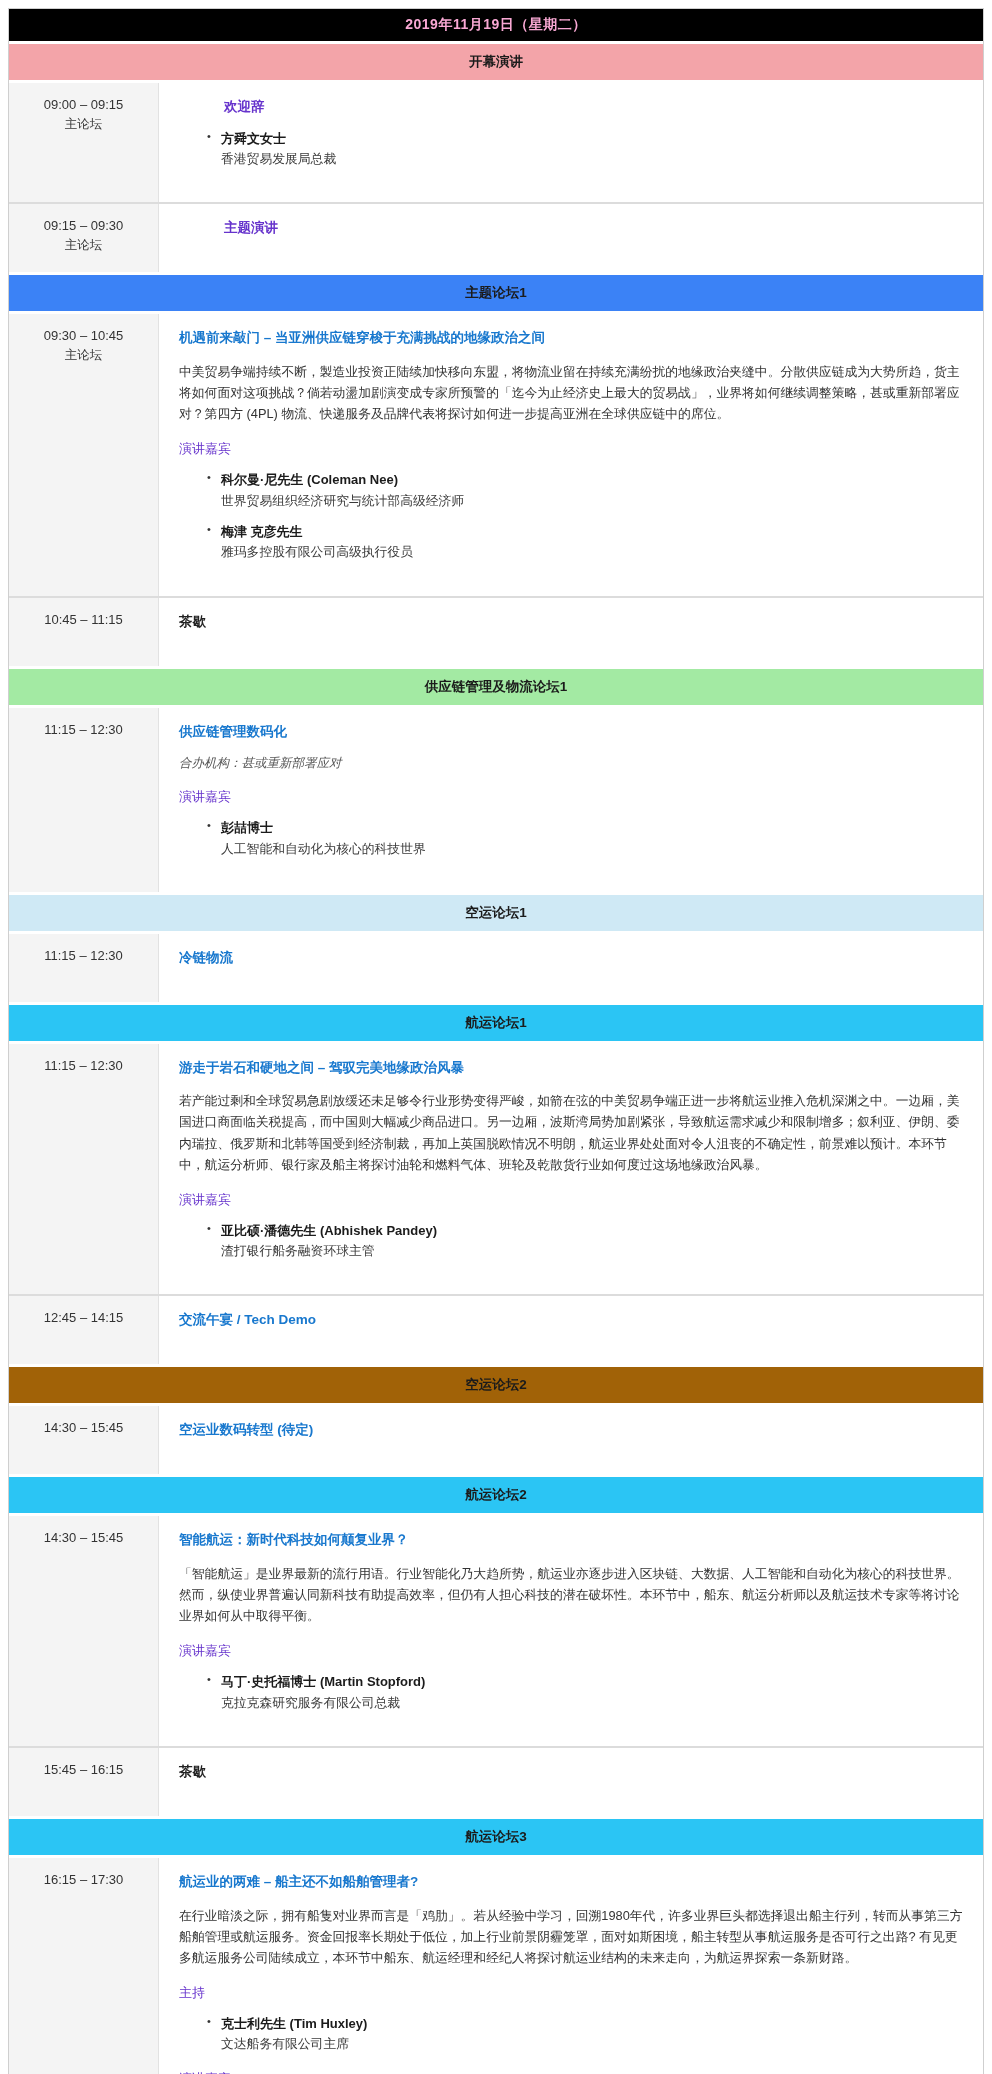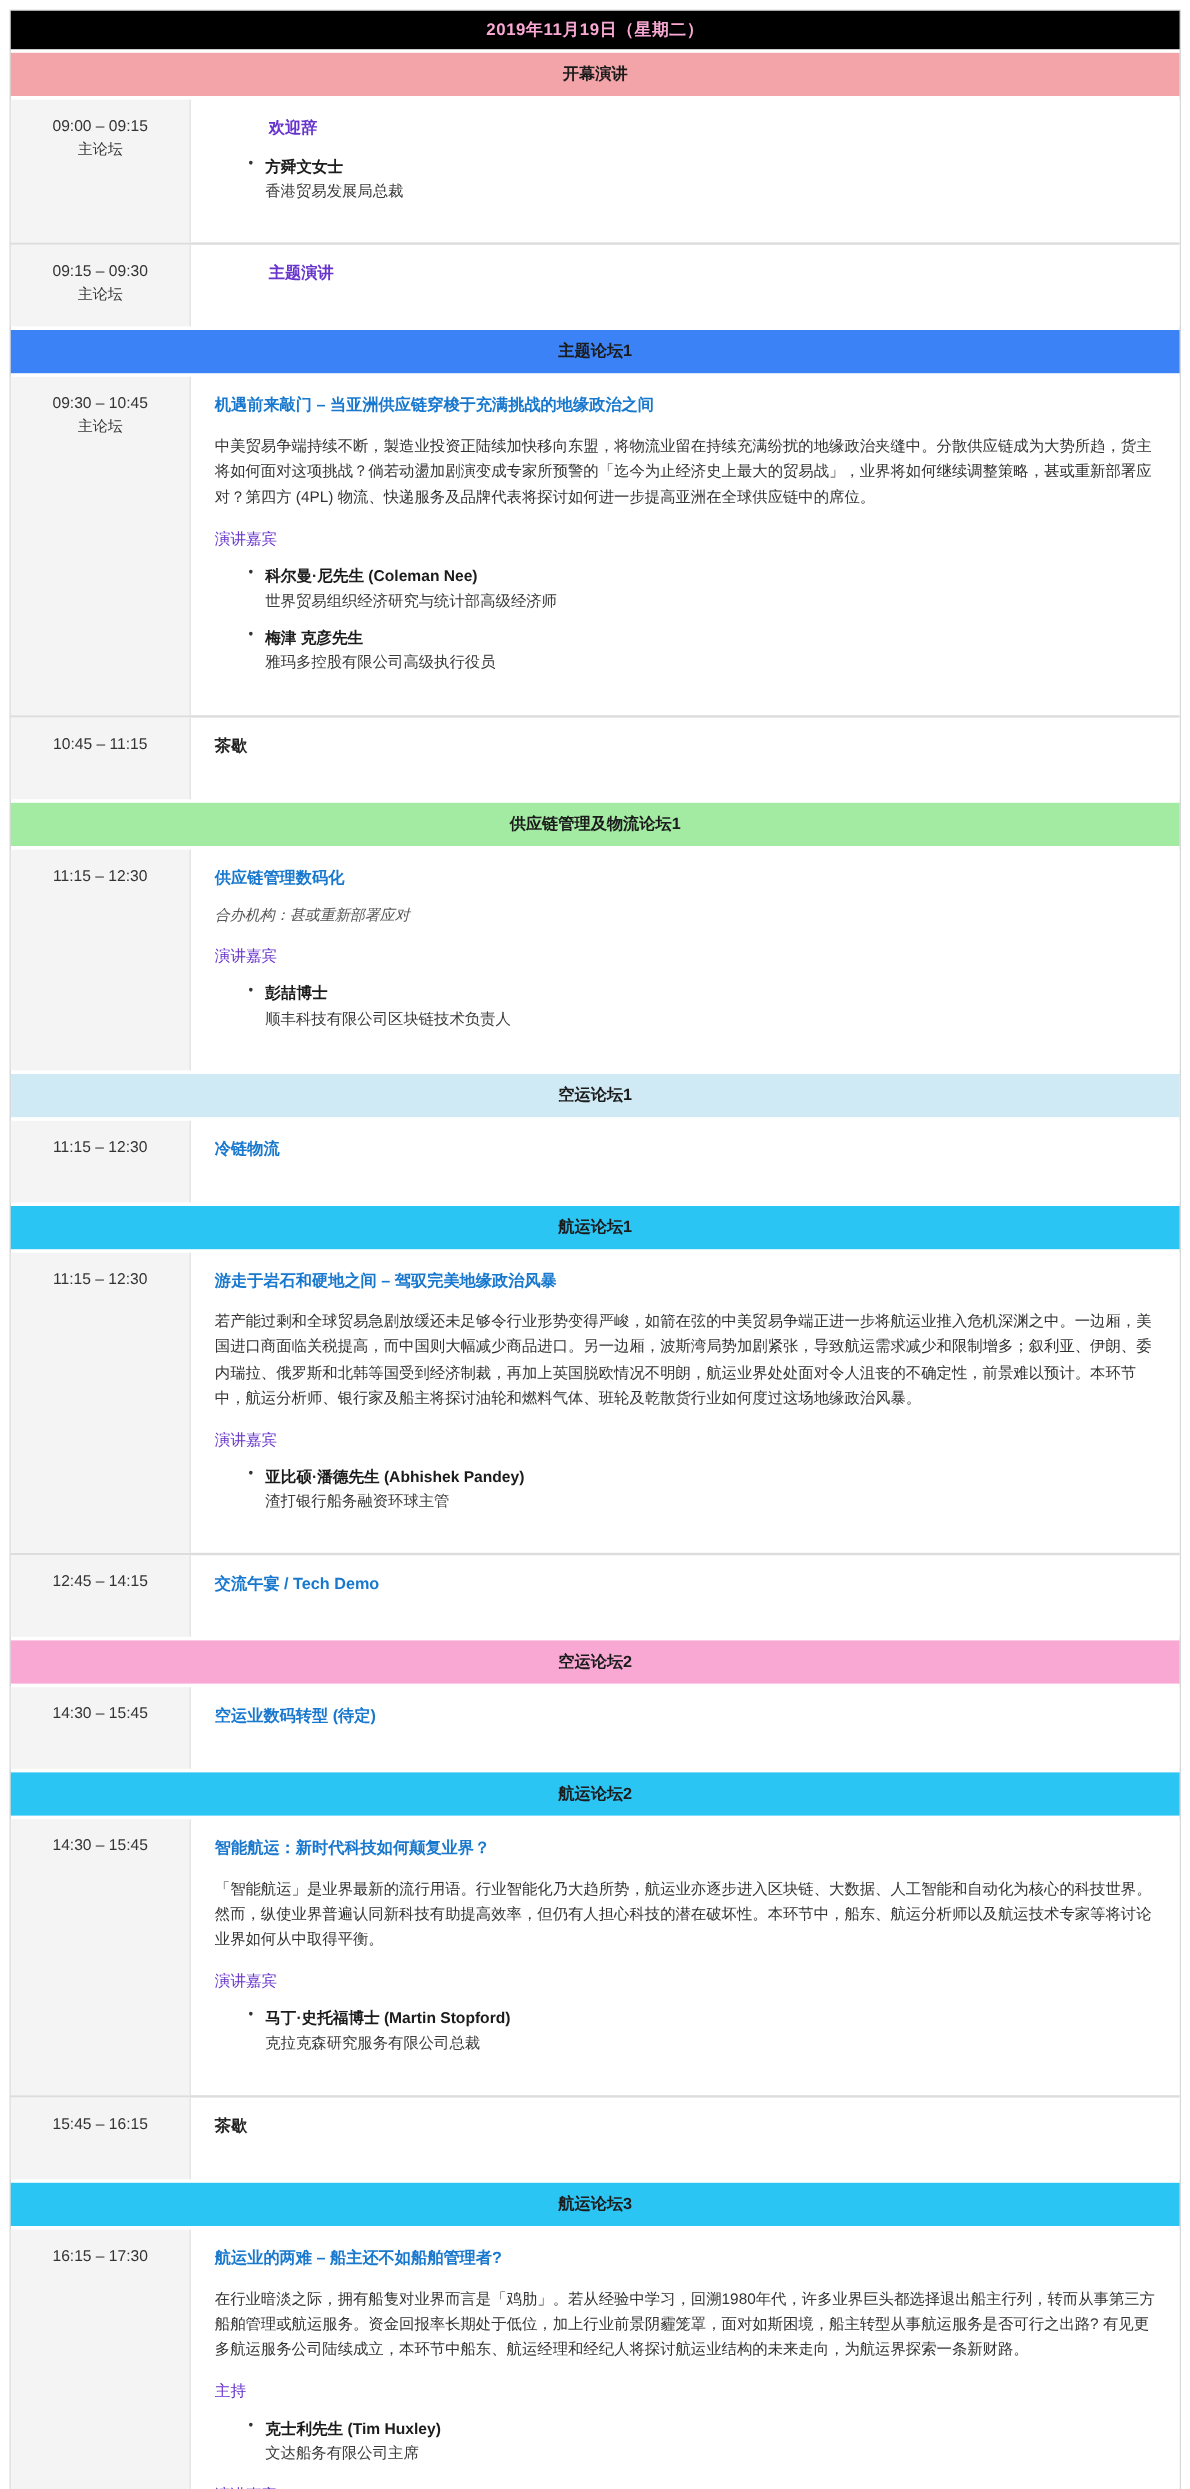--- a/index.html
+++ b/index.html
@@ -100,21 +100,21 @@
           <div class="time-cell">
             <div class="time">11:15 – 12:30</div>
           </div>
           <div class="content-cell">
             <div class="title title-blue">供应链管理数码化</div>
             <div class="coorg">合办机构：甚或重新部署应对</div>
             <div class="group-heading">演讲嘉宾</div>
             <ul class="speakers">
               <li class="speaker">
                 <div class="sp-name">彭喆博士</div>
-                <div class="sp-aff">顺丰科技有限公司区块链技术负责人</div>
+                <div class="sp-aff">人工智能和自动化为核心的科技世界</div>
               </li>
             </ul>
           </div>
         </div>
         <div class="banner" style="background: rgb(207, 233, 245);"><span class="banner-label">空运论坛1</span></div>
         <div class="row">
           <div class="time-cell">
             <div class="time">11:15 – 12:30</div>
           </div>
           <div class="content-cell">
@@ -139,21 +139,21 @@
           </div>
         </div>
         <div class="row">
           <div class="time-cell">
             <div class="time">12:45 – 14:15</div>
           </div>
           <div class="content-cell">
             <div class="title title-blue">交流午宴 / Tech Demo</div>
           </div>
         </div>
-        <div class="banner" style="background: #f9a8d4;"><span class="banner-label">空运论坛2</span></div>
+        <div class="banner" style="background: #a16207;"><span class="banner-label">空运论坛2</span></div>
         <div class="row">
           <div class="time-cell">
             <div class="time">14:30 – 15:45</div>
           </div>
           <div class="content-cell">
             <div class="title title-blue">空运业数码转型 (待定)</div>
           </div>
         </div>
         <div class="banner" style="background: rgb(43, 197, 244);"><span class="banner-label">航运论坛2</span></div>
         <div class="row">

